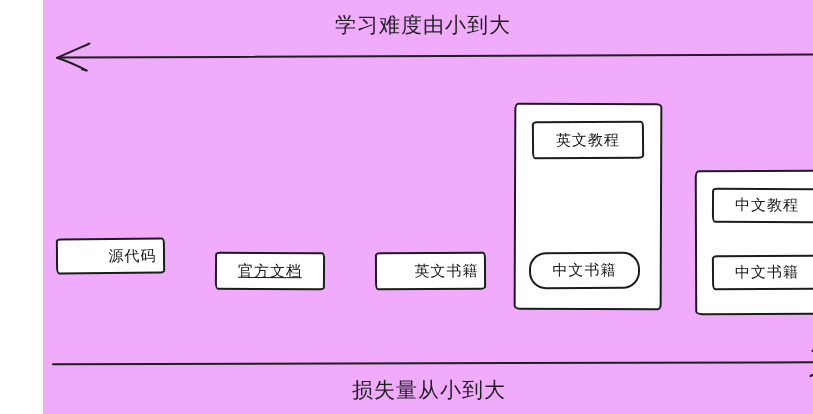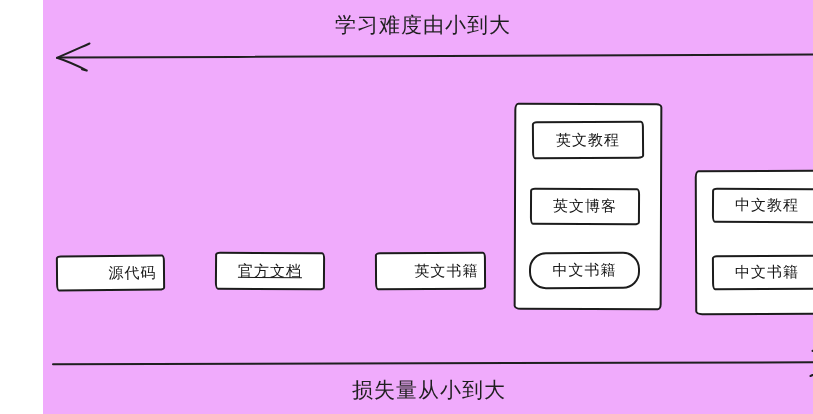--- a/index.html
+++ b/index.html
@@ -45,21 +45,21 @@
     border-radius: 5px 3px 6px 3px / 3px 6px 3px 7px;
   }
   .group-box {
     position: absolute;
     border: 2.6px solid #1c1c1c;
     background: #ffffff;
     border-radius: 4px 6px 4px 7px / 7px 4px 6px 4px;
   }
 
   
-  .box-source-code    { left: 13px;  top: 255px; width: 109px; height: 36px; transform: rotate(-0.5deg); padding-left: 44px; }
+  .box-source-code    { left: 13px;  top: 238px; width: 109px; height: 36px; transform: rotate(-0.5deg); padding-left: 44px; }
   .box-official-docs  { left: 172px; top: 252px; width: 110px; height: 38px; transform: rotate(0.4deg); text-decoration: underline; }
   .box-english-books  { left: 332px; top: 252px; width: 111px; height: 38px; transform: rotate(-0.3deg); padding-left: 32px; }
 
   
   .group-1            { left: 471px; top: 103px; width: 148px; height: 207px; transform: rotate(0.2deg); }
   .box-english-tutorials { left: 489px; top: 121px; width: 112px; height: 38px; transform: rotate(-0.4deg); }
   .box-english-blogs     { left: 487px; top: 188px; width: 110px; height: 37px; transform: rotate(0.3deg); }
   .box-chinese-books     { left: 486px; top: 252px; width: 111px; height: 37px; transform: rotate(-0.3deg); border-radius: 17px; }
 
   
@@ -94,21 +94,20 @@
   <div class="sketch-box box-source-code">源代码</div>
 
   <div class="sketch-box box-official-docs">官方文档</div>
 
   <div class="sketch-box box-english-books">英文书籍</div>
 
   <div class="group-box group-1"></div>
 
   <div class="sketch-box box-english-tutorials">英文教程</div>
 
-  <div class="sketch-box box-english-blogs">英文博客</div>
 
   <div class="sketch-box box-chinese-books">中文书籍</div>
 
   <div class="group-box group-2"></div>
 
   <div class="sketch-box box-chinese-tutorials">中文教程</div>
 
   <div class="sketch-box box-chinese-blogs">中文书籍</div>
 
 </div>

